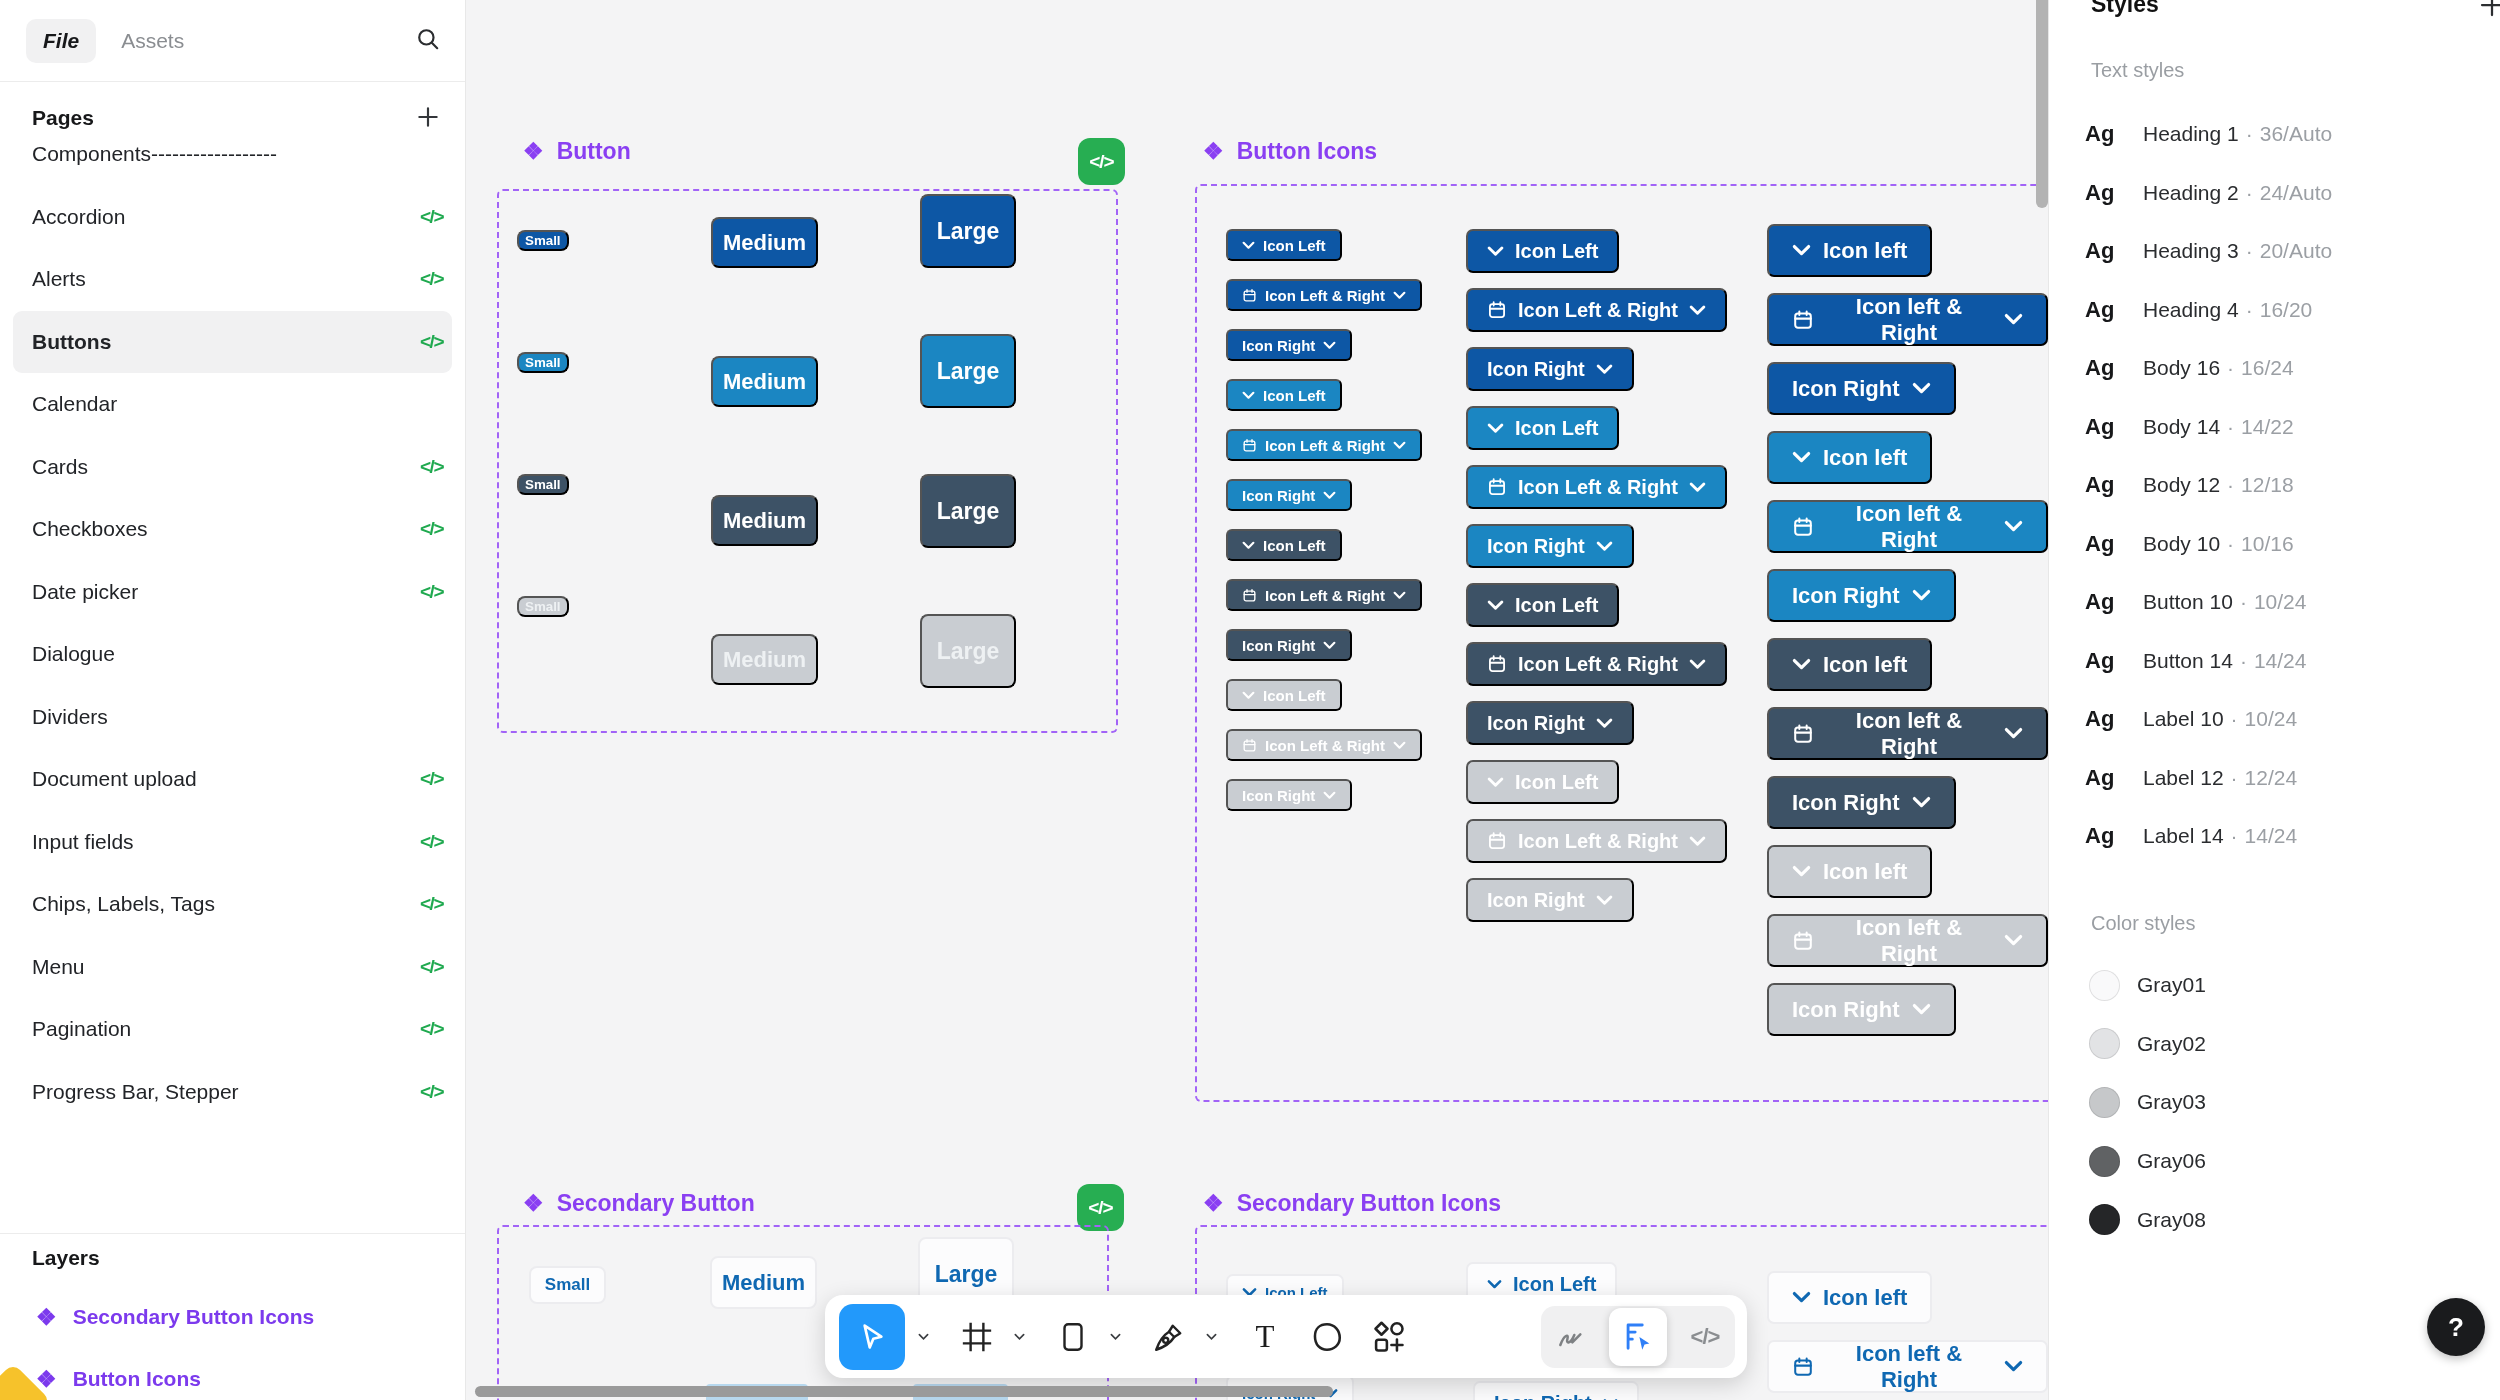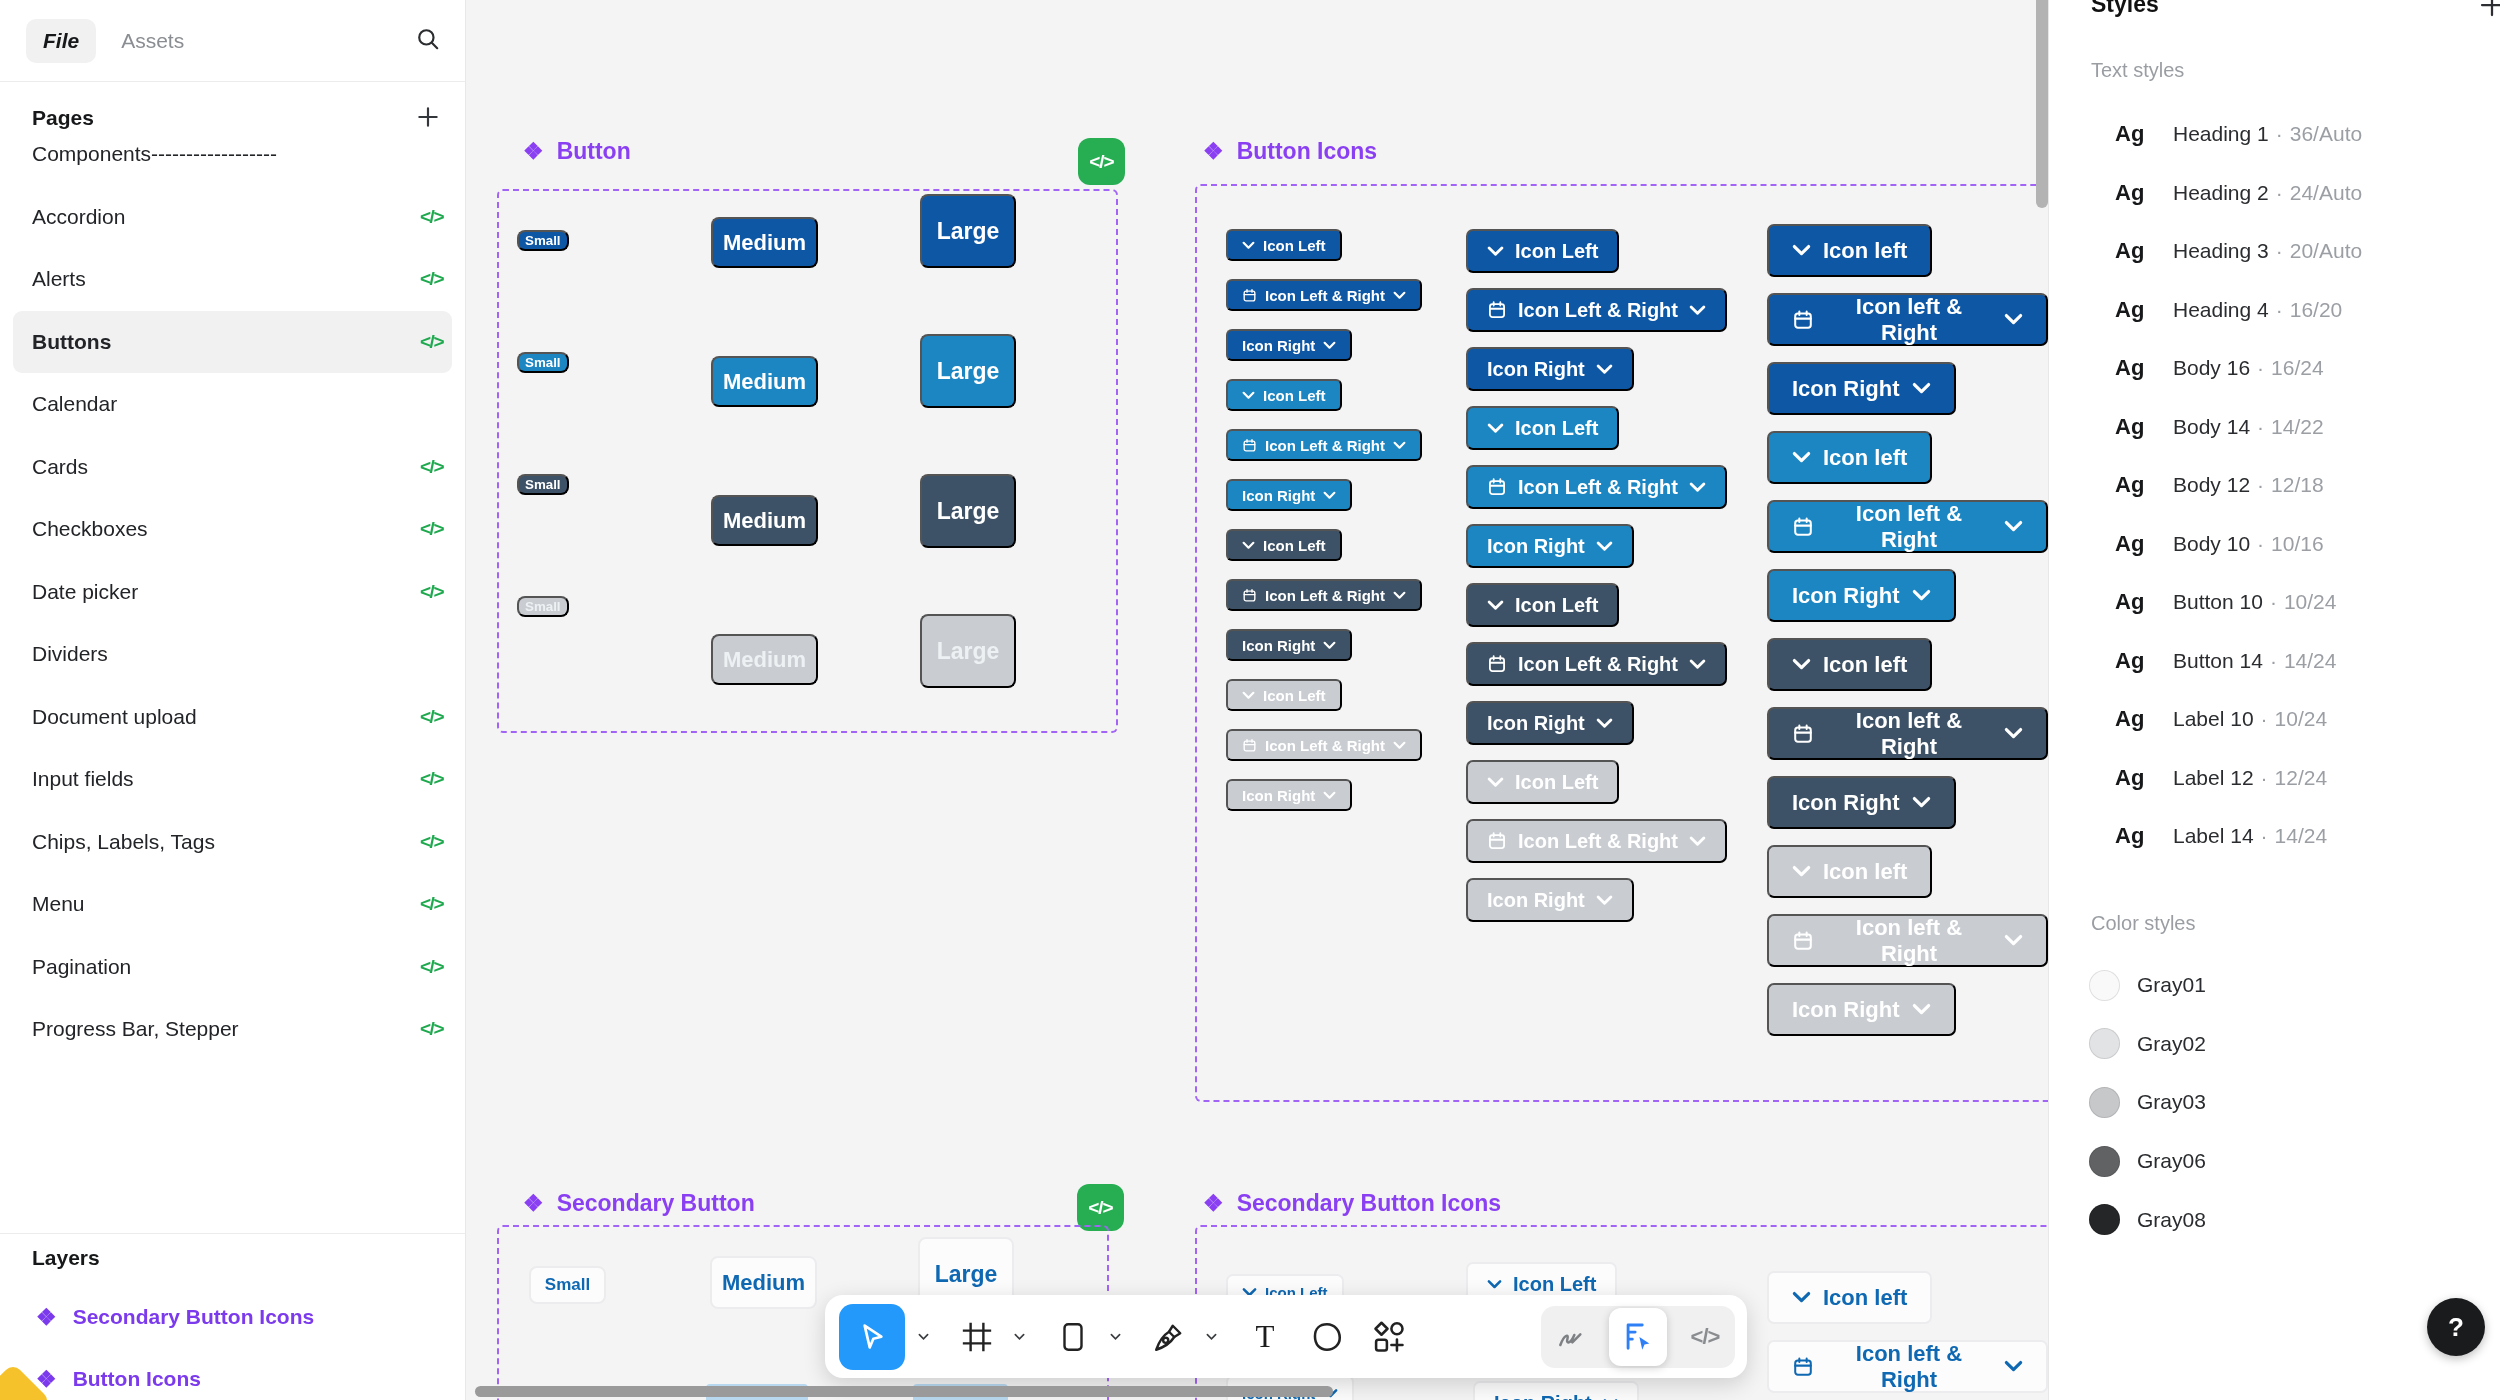--- a/index.html
+++ b/index.html
@@ -102,21 +102,21 @@
   #hscroll{position:absolute;left:9px;top:1386px;width:858px;height:11px;border-radius:6px;background:#9a9a9a;z-index:9;cursor:pointer;}
   #vscroll{position:absolute;left:1570px;top:0;width:12px;height:208px;border-radius:0 0 6px 6px;background:#b3b3b3;z-index:9;cursor:pointer;}
 
   
   #styles-panel{position:absolute;left:2048px;top:0;width:452px;height:1400px;background:#fff;
                 border-left:1px solid #e7e7e7;z-index:5;overflow:visible;}
   .panel-title{position:absolute;left:42px;top:-9px;font-size:23px;font-weight:700;color:#111;}
   .panel-plus{position:absolute;right:-6px;top:-10px;background:none;border:none;cursor:pointer;padding:0;}
   .group-label{position:absolute;left:42px;font-size:20px;color:#9a9ea3;}
   .tstyles{position:absolute;left:0;top:105px;width:452px;}
-  .trow{height:58.5px;display:flex;align-items:center;padding-left:66px;cursor:pointer;}
+  .trow{height:58.5px;display:flex;align-items:center;padding-left:36px;cursor:pointer;}
   .trow .sample{width:58px;font-size:22px;font-weight:700;color:#17181a;}
   .trow .tname{font-size:21px;color:#2a2c2f;}
   .trow .tdot{font-size:21px;color:#9b9fa4;margin:0 7px;}
   .trow .tspec{font-size:21px;color:#9b9fa4;}
   .cstyles{position:absolute;left:0;top:956px;width:452px;}
   .crow{height:58.6px;display:flex;align-items:center;gap:17px;padding-left:40px;cursor:pointer;}
   .swatch{width:31px;height:31px;border-radius:50%;box-shadow:inset 0 0 0 1px rgba(0,0,0,.10);}
   .crow .cname{font-size:21px;color:#2a2c2f;}
 
   #help-btn{position:absolute;left:2427px;top:1298px;width:58px;height:58px;border-radius:50%;background:#1a1b1d;
@@ -176,20 +176,24 @@
           <span>Cards</span>
           <span class="code-glyph">&lt;/&gt;</span>
         </div>
         <div class="prow">
           <span>Checkboxes</span>
           <span class="code-glyph">&lt;/&gt;</span>
         </div>
         <div class="prow">
           <span>Date picker</span>
           <span class="code-glyph">&lt;/&gt;</span>
+        </div>
+        <div class="prow">
+          <span>Dialogue</span>
+
         </div>
         <div class="prow">
           <span>Dividers</span>
 
         </div>
         <div class="prow">
           <span>Document upload</span>
           <span class="code-glyph">&lt;/&gt;</span>
         </div>
         <div class="prow">

